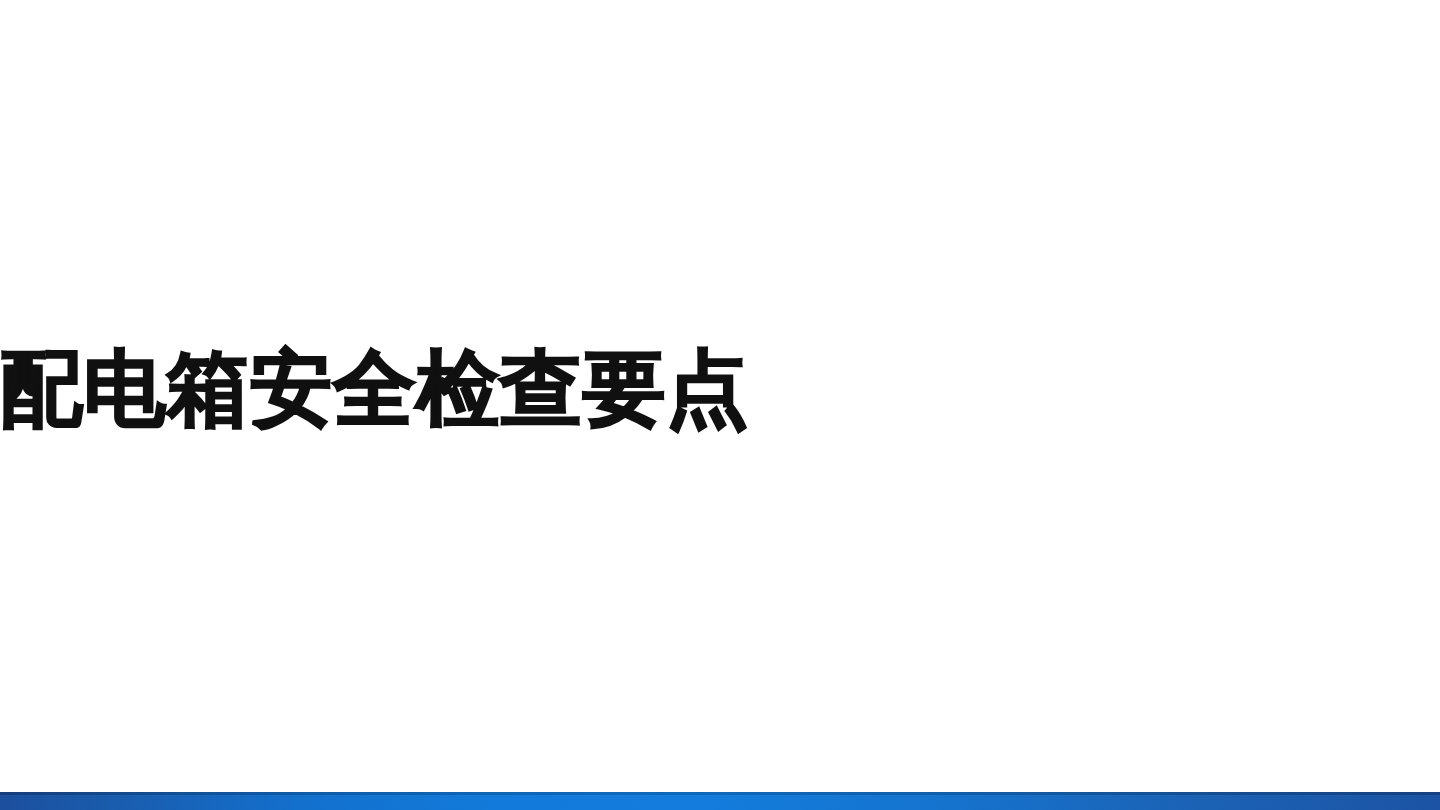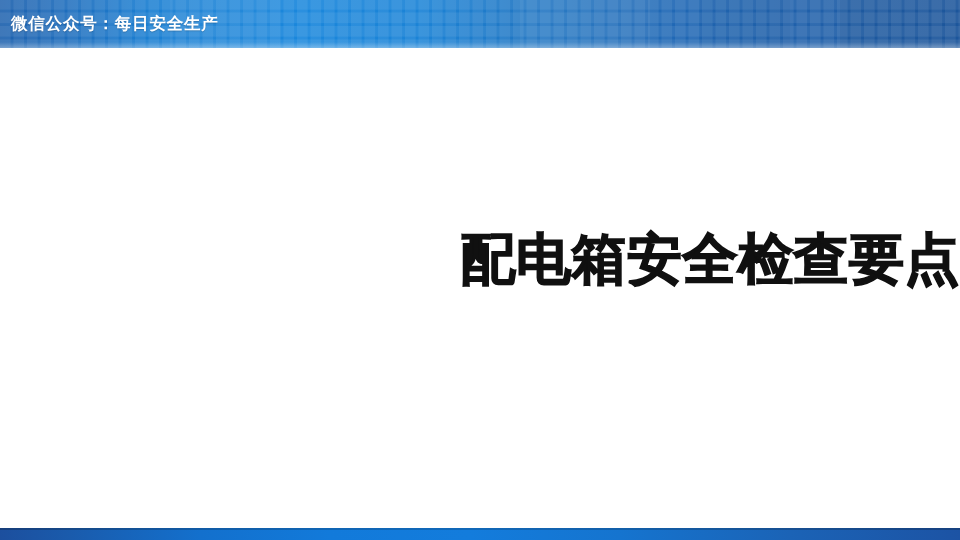--- a/index.html
+++ b/index.html
@@ -109,21 +109,21 @@
     width: 960px;
     height: 480px;
     background: #ffffff;
   }
 
   .main-title {
     position: absolute;
     left: 0;
     top: 181px;
     width: 960px;
-    text-align: right;
+    text-align: left;
     color: #101010;
     font-size: 55px;
     font-weight: bold;
     letter-spacing: 0.5px;
     line-height: 1.1;
     white-space: nowrap;
     -webkit-text-stroke: 1.4px #101010;
   }
 
   
@@ -154,29 +154,20 @@
         rgba(0,0,0,0.22),
         rgba(0,0,0,0.16) 45%,
         rgba(0,0,0,0.22));
   }
 </style>
 </head>
 <body>
 
 <div id="slide">
 
-  <div class="top-banner">
-    <div class="banner-grid"></div>
-    <div class="banner-patch patch-a"></div>
-    <div class="banner-patch patch-b"></div>
-    <div class="banner-patch patch-c"></div>
-    <div class="banner-patch patch-d"></div>
-    <div class="banner-fade"></div>
-    <div class="banner-title">微信公众号：每日安全生产</div>
-  </div>
 
   <div class="body-area">
     <div class="main-title">配电箱安全检查要点</div>
   </div>
 
   <div class="bottom-bar">
     <div class="bottom-bar-top"></div>
   </div>
 
 </div>

